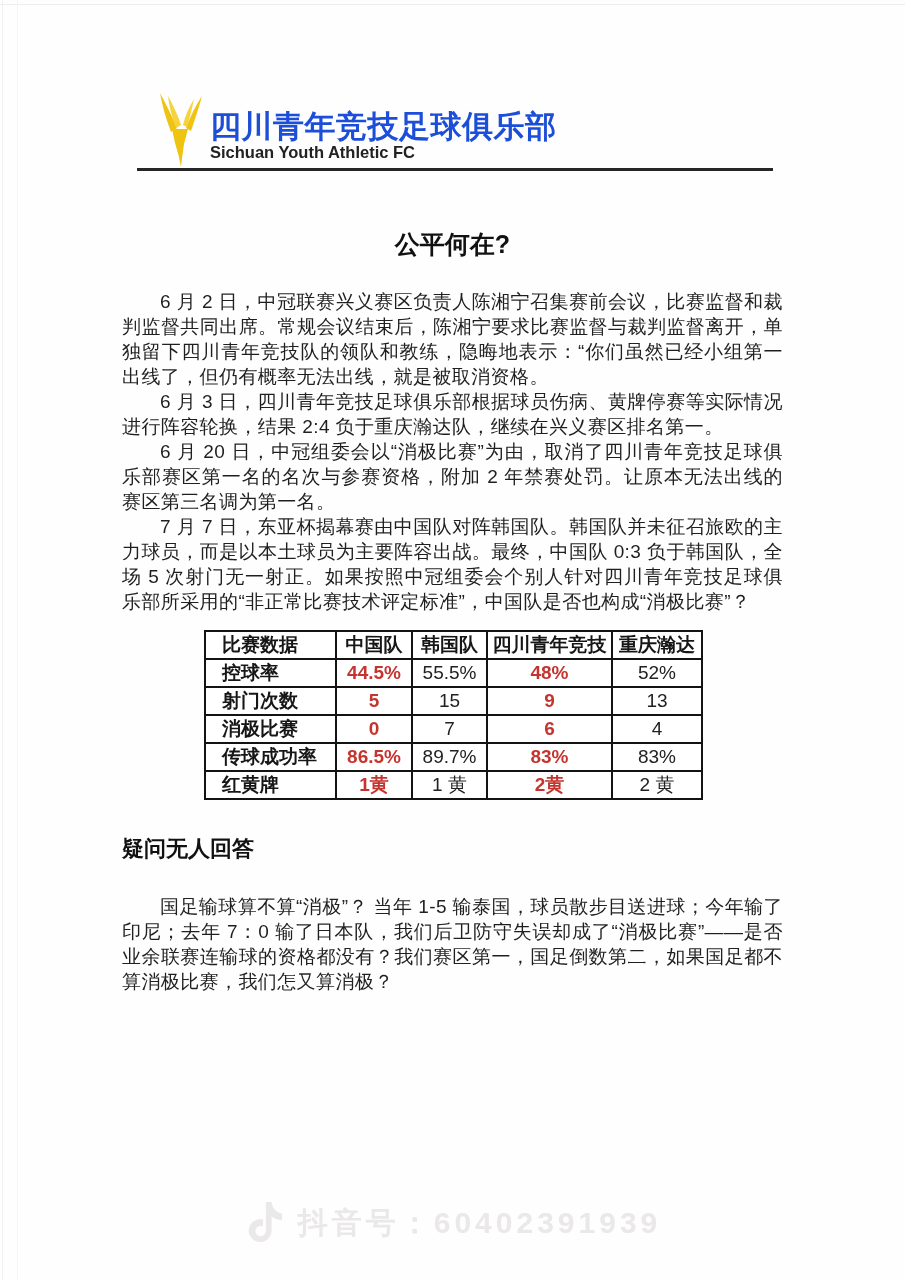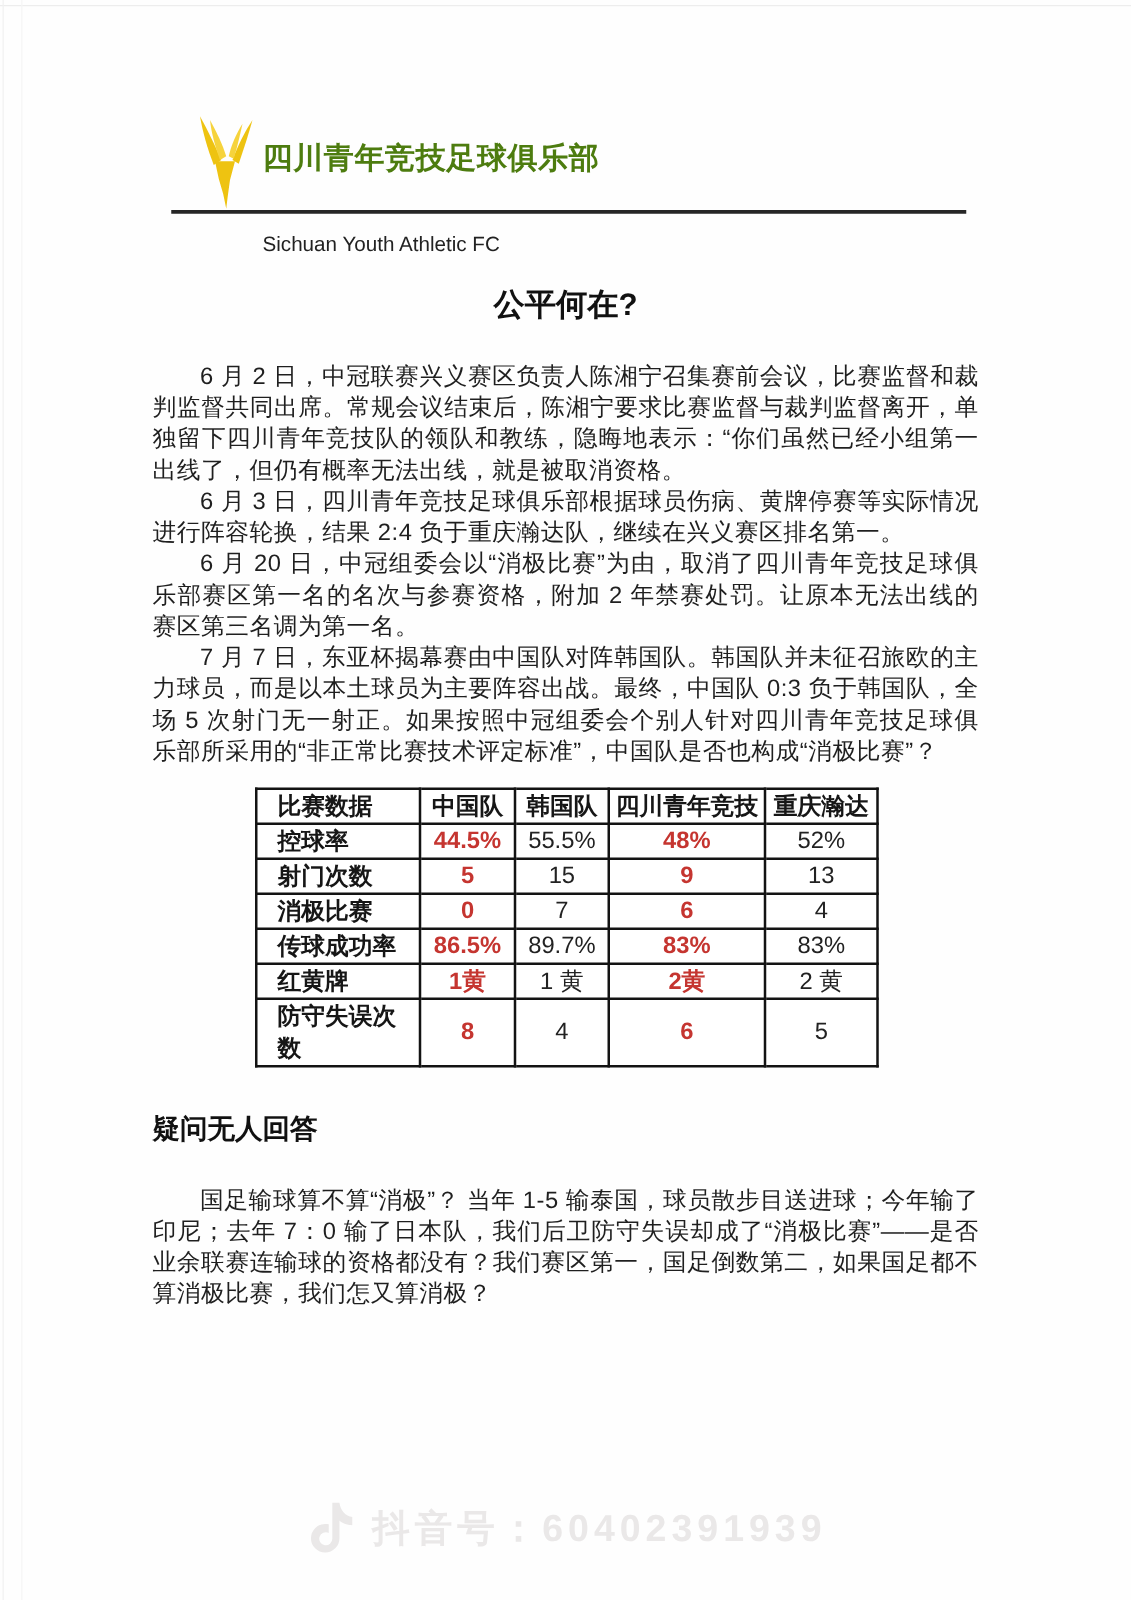--- a/index.html
+++ b/index.html
@@ -24,32 +24,31 @@
   
   .logo-row {
     display: flex;
     align-items: flex-start;
     margin: 92px 0 0 158px;
     height: 76px;
   }
   .logo-mark { width: 46px; height: 76px; flex: 0 0 auto; }
   .logo-text { margin-left: 6px; padding-top: 20px; }
   .club-zh {
-    font-size: 24px;
+    font-size: 31px;
     font-weight: 700;
     letter-spacing: 0.5px;
     line-height: 30px;
-    color: #4d7c0f;
+    color: #1d4ed8;
   }
   .club-en {
     font-size: 16.5px;
-    font-weight: 400;
+    font-weight: 700;
     line-height: 21px;
     color: #222;
-    margin-top: 44px;
   }
   .header-rule {
     margin: 0 0 0 137px;
     width: 636px;
     height: 3px;
     background: #262626;
   }
 
   
   .content { width: 661px; margin: 0 auto 0 122px; }
@@ -212,27 +211,20 @@
           <td class="hl">83%</td>
           <td class="plain">83%</td>
         </tr>
         <tr>
           <td class="rowhead">红黄牌</td>
           <td class="hl">1黄</td>
           <td class="plain">1 黄</td>
           <td class="hl">2黄</td>
           <td class="plain">2 黄</td>
         </tr>
-        <tr>
-          <td class="rowhead">防守失误次数</td>
-          <td class="hl">8</td>
-          <td class="plain">4</td>
-          <td class="hl">6</td>
-          <td class="plain">5</td>
-        </tr>
       </tbody>
     </table>
 
     <h2 class="section-heading">疑问无人回答</h2>
     <p class="section-par">国足输球算不算“消极”？ 当年 1-5 输泰国，球员散步目送进球；今年输了印尼；去年 7：0 输了日本队，我们后卫防守失误却成了“消极比赛”——是否业余联赛连输球的资格都没有？我们赛区第一，国足倒数第二，如果国足都不算消极比赛，我们怎又算消极？</p>
   </main>
 
   <footer class="watermark">
     <span class="watermark-icon">
       <svg width="38" height="46" viewBox="0 0 40 48" aria-hidden="true">

